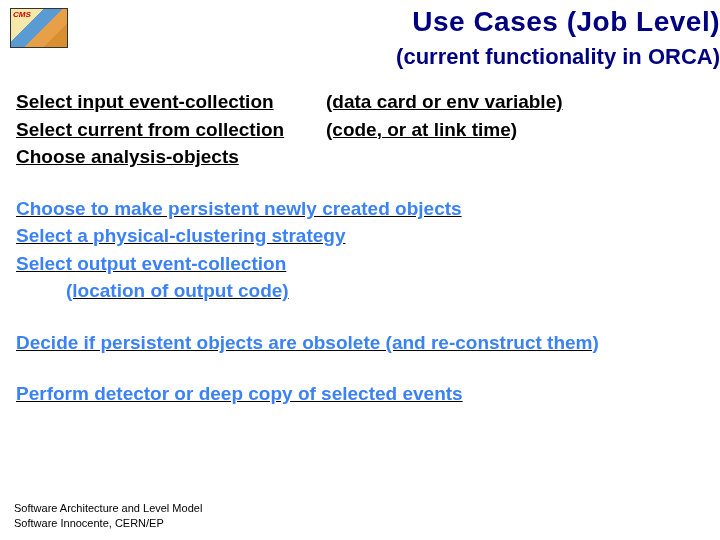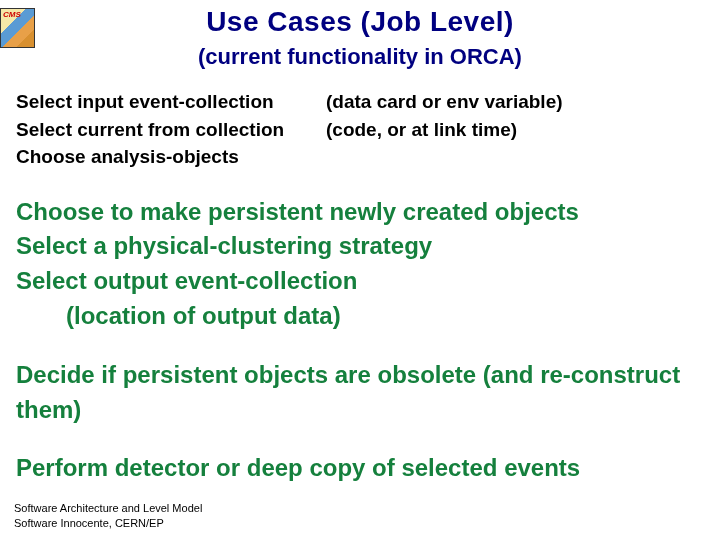--- a/index.html
+++ b/index.html
@@ -7,78 +7,79 @@
     width: 720px;
     height: 540px;
     background: #ffffff;
     font-family: Arial, Helvetica, sans-serif;
     position: relative;
     overflow: hidden;
   }
   .logo {
     position: absolute;
     top: 8px;
-    left: 0;
-    width: 35px;
+    left: 10px;
+    width: 58px;
     height: 40px;
     border: 1px solid #333;
     background: linear-gradient(135deg, #f5e8a8 0%, #f5e8a8 35%, #5a9bd4 35%, #5a9bd4 55%, #e8a048 55%, #e8a048 75%, #d89030 75%);
     overflow: hidden;
     position: absolute;
   }
   .logo-text {
     position: absolute;
     top: 1px;
     left: 2px;
     font-size: 8px;
     font-style: italic;
     color: #c00;
     font-weight: bold;
   }
   .header {
-    text-align: center;
+    text-align: right;
     padding-top: 6px;
   }
   .title {
     font-size: 28px;
     font-weight: 900;
     color: #000080;
     font-family: Arial, sans-serif;
     letter-spacing: 0.5px;
   }
   .subtitle {
     font-size: 22px;
     font-weight: bold;
     color: #000080;
     margin-top: 6px;
   }
   .content {
     padding: 18px 20px 0 16px;
+    text-decoration: underline;
   }
   .row {
     display: flex;
     font-size: 19px;
     font-weight: bold;
     color: #000;
     line-height: 1.45;
   }
   .left-col {
     width: 310px;
     flex-shrink: 0;
   }
   .right-col {
     flex: 1;
   }
   .block {
     margin-bottom: 24px;
   }
   .line {
-    font-size: 24px;
+    font-size: 19px;
     font-weight: bold;
-    color: #15803d;
+    color: #3b82f6;
     line-height: 1.45;
   }
   .indent {
     padding-left: 50px;
   }
   .footer {
     position: absolute;
     bottom: 10px;
     left: 14px;
     font-size: 11px;
@@ -111,21 +112,21 @@
     </div>
     <div class="row">
       <div class="left-col">Choose analysis-objects</div>
     </div>
   </div>
 
   <div class="block">
     <div class="line">Choose to make persistent newly created objects</div>
     <div class="line">Select a physical-clustering strategy</div>
     <div class="line">Select output event-collection</div>
-    <div class="line indent">(location of output data)</div>
+    <div class="line indent">(location of output code)</div>
   </div>
 
   <div class="block">
     <div class="line">Decide if persistent objects are obsolete (and re-construct them)</div>
   </div>
 
   <div class="block">
     <div class="line">Perform detector or deep copy of selected events</div>
   </div>
 

